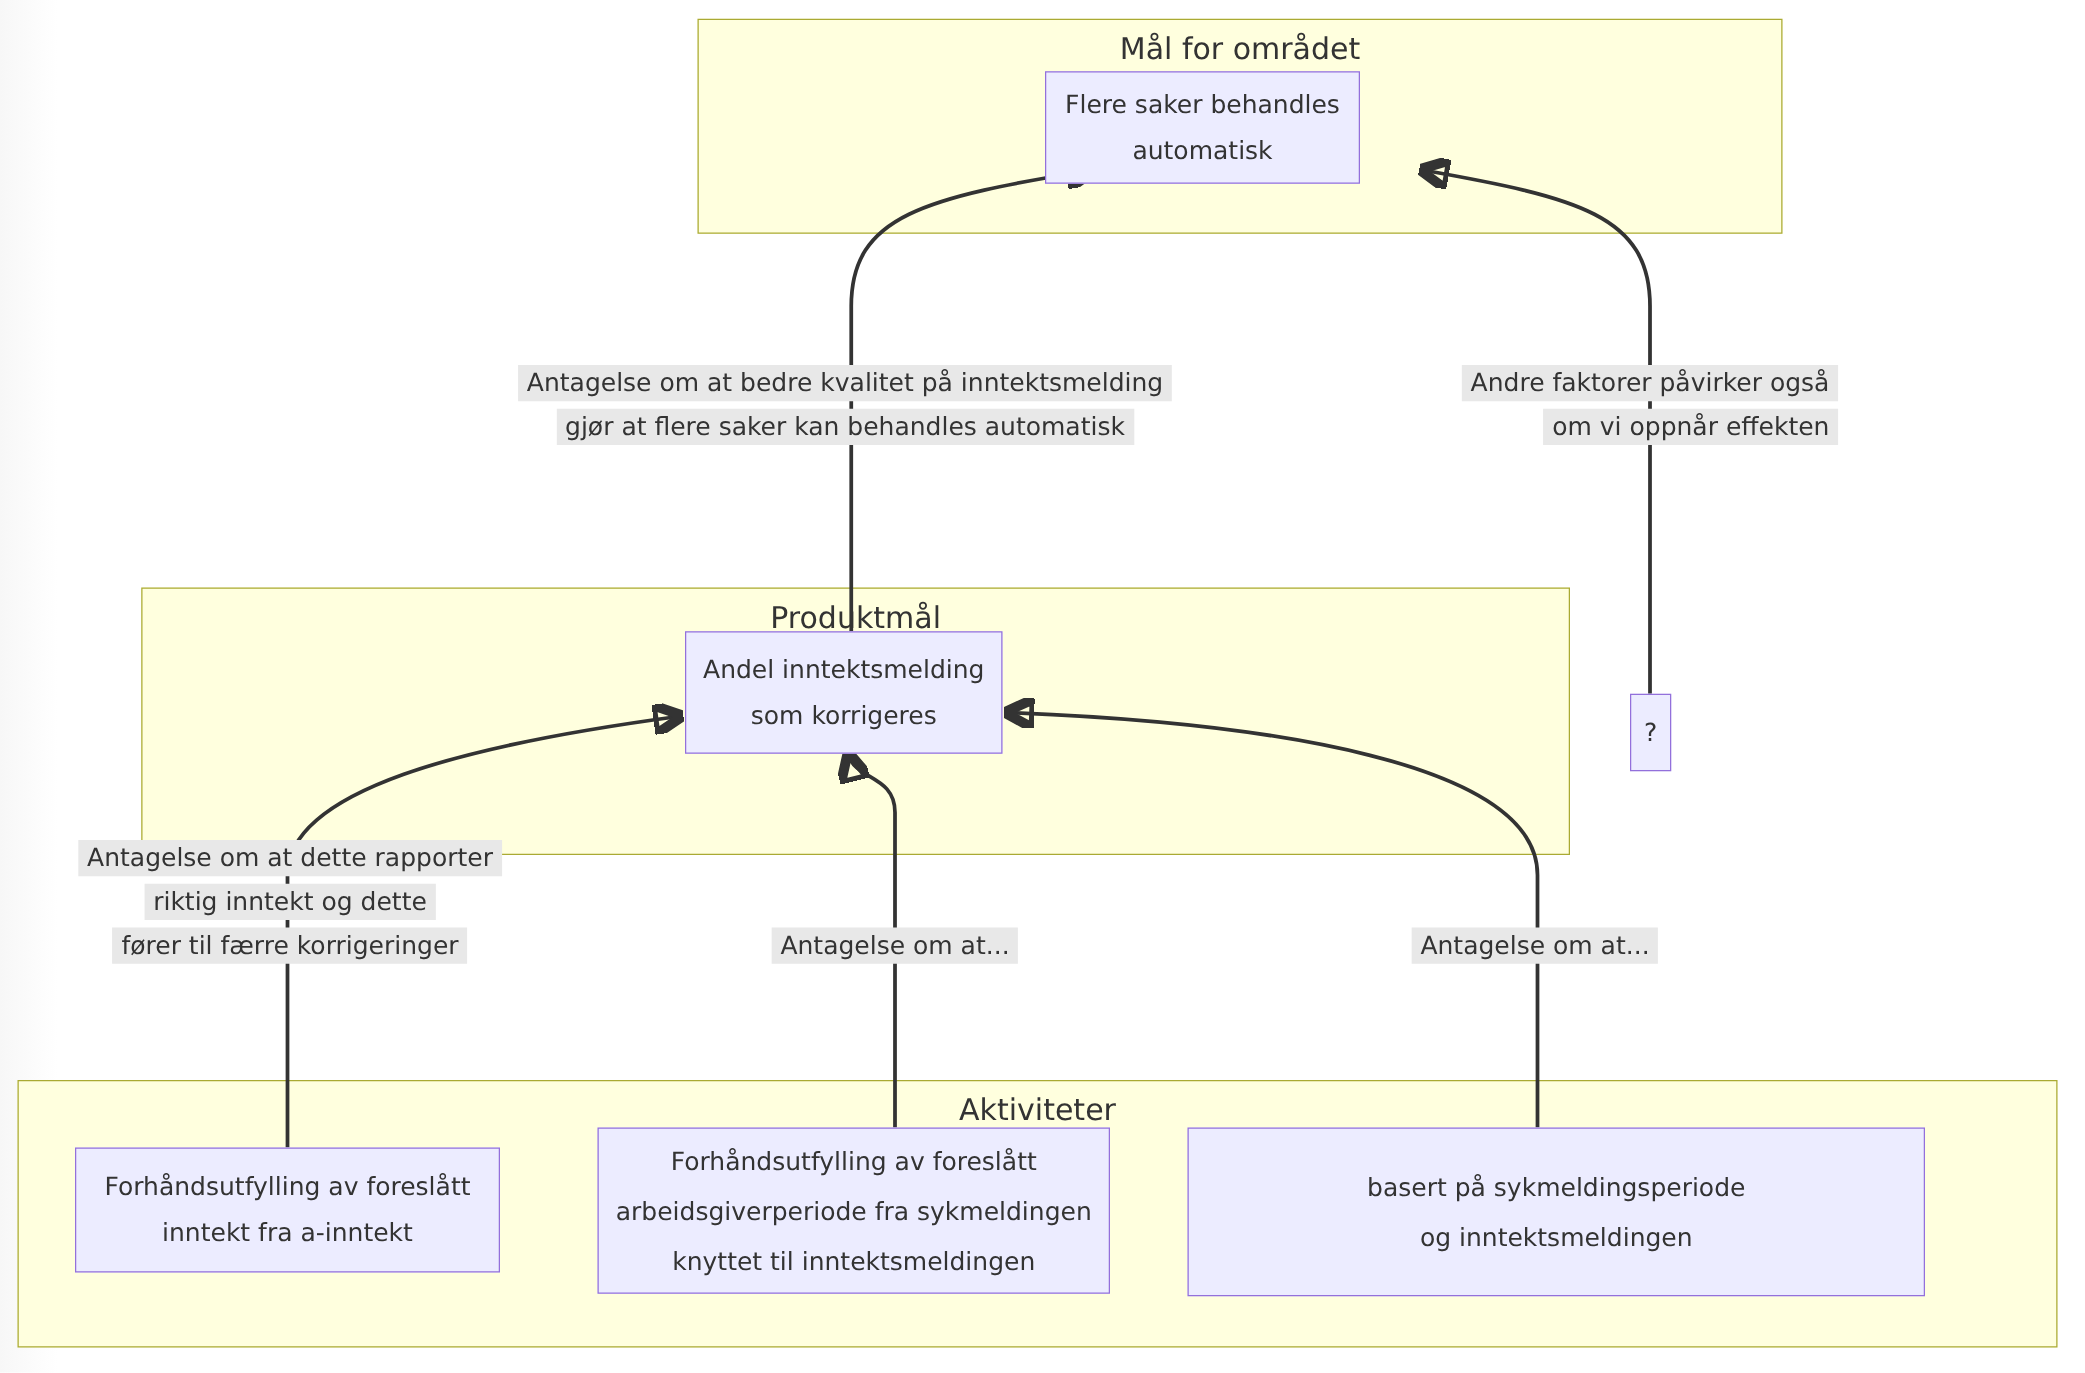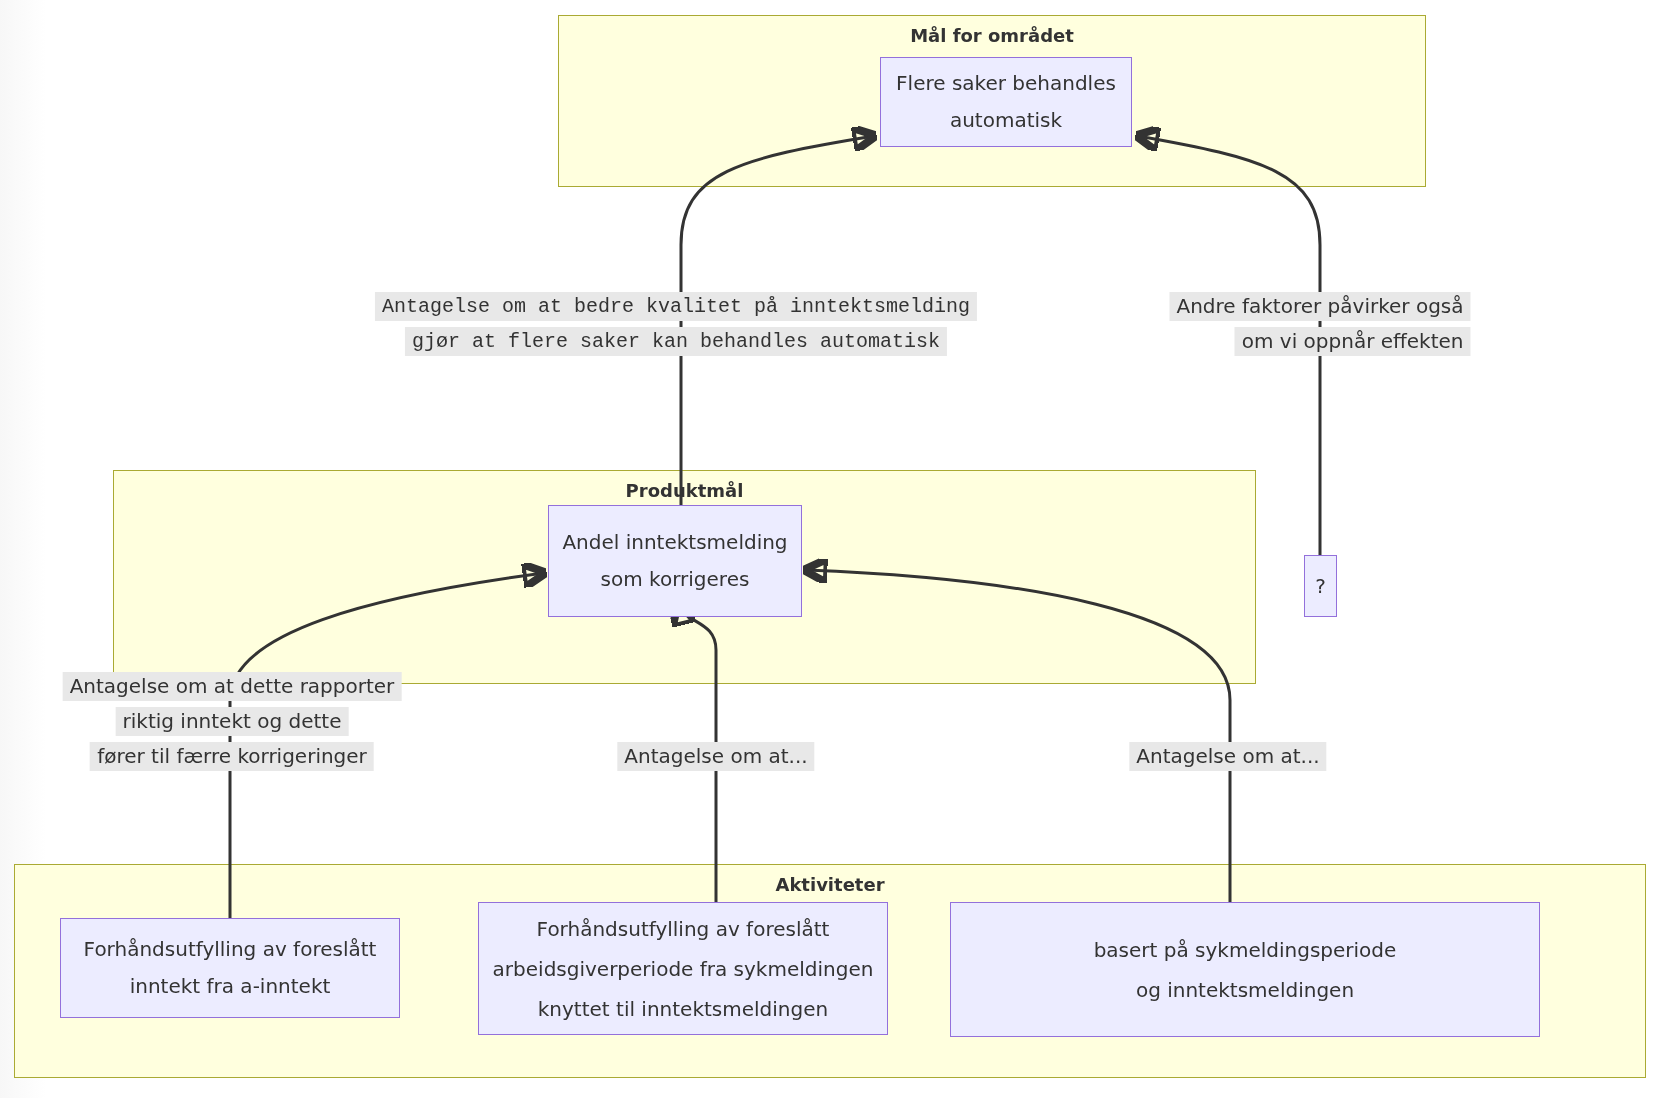--- a/index.html
+++ b/index.html
@@ -13,57 +13,57 @@
     position:absolute;left:0;top:0;width:46px;height:100%;
     background:linear-gradient(to right,#f7f7f7,#ffffff);z-index:0;
   }
   
   .cluster{
     position:absolute;background:#ffffde;border:1px solid #aaaa33;
     z-index:1;box-sizing:border-box;
   }
   .cluster-title{
     position:absolute;top:9px;left:0;width:100%;text-align:center;
-    font-size:18px;font-weight:bold;color:#333;
+    font-size:24px;font-weight:normal;color:#333;
   }
   #cluster-goal-area{left:558px;top:15px;width:868px;height:172px;}
   #cluster-product{left:113px;top:470px;width:1143px;height:214px;}
   #cluster-activities{left:14px;top:864px;width:1632px;height:214px;}
 
   
   svg.edges{position:absolute;left:0;top:0;width:1668px;height:1098px;z-index:2;}
   svg.edges path{fill:none;stroke:#333333;stroke-width:3px;}
 
   
   .node{
     position:absolute;background:#ECECFF;border:1.4px solid #9370DB;
     z-index:3;box-sizing:border-box;
     display:flex;flex-direction:column;justify-content:center;align-items:center;
     font-size:20px;color:#333;text-align:center;
   }
   .node span{display:block;white-space:nowrap;line-height:37px;}
-  #node-goal{left:880px;top:57px;width:252px;height:90px;}
-  #node-product-goal{left:548px;top:505px;width:254px;height:112px;}
+  #node-goal{left:836px;top:57px;width:252px;height:90px;}
+  #node-product-goal{left:548px;top:505px;width:254px;height:98px;}
   #node-unknown{left:1304px;top:555px;width:33px;height:62px;}
   #node-activity1{left:60px;top:918px;width:340px;height:100px;}
   #node-activity2{left:478px;top:902px;width:410px;height:133px;}
   #node-activity3{left:950px;top:902px;width:590px;height:135px;}
   #node-activity2 span,#node-activity3 span{line-height:40px;}
 
   
   .edge-label{
     position:absolute;z-index:3;display:flex;flex-direction:column;
     align-items:center;gap:6px;transform:translateX(-50%);
     font-size:20px;color:#333;
   }
   .edge-label span{
     display:inline-block;background:#e8e8e8;padding:1px 7px;
     line-height:27px;white-space:nowrap;
   }
-  #label-quality{left:676px;top:292px;font-family:Liberation Mono, monospace;}
+  #label-quality{left:676px;top:292px;}
   #label-other-factors{left:1320px;top:292px;align-items:flex-end;}
   #label-reporting{left:232px;top:672px;}
   #label-assumption-mid{left:716px;top:742px;}
   #label-assumption-right{left:1228px;top:742px;}
 </style>
 </head>
 <body>
 
 <div class="left-shade"></div>
 

